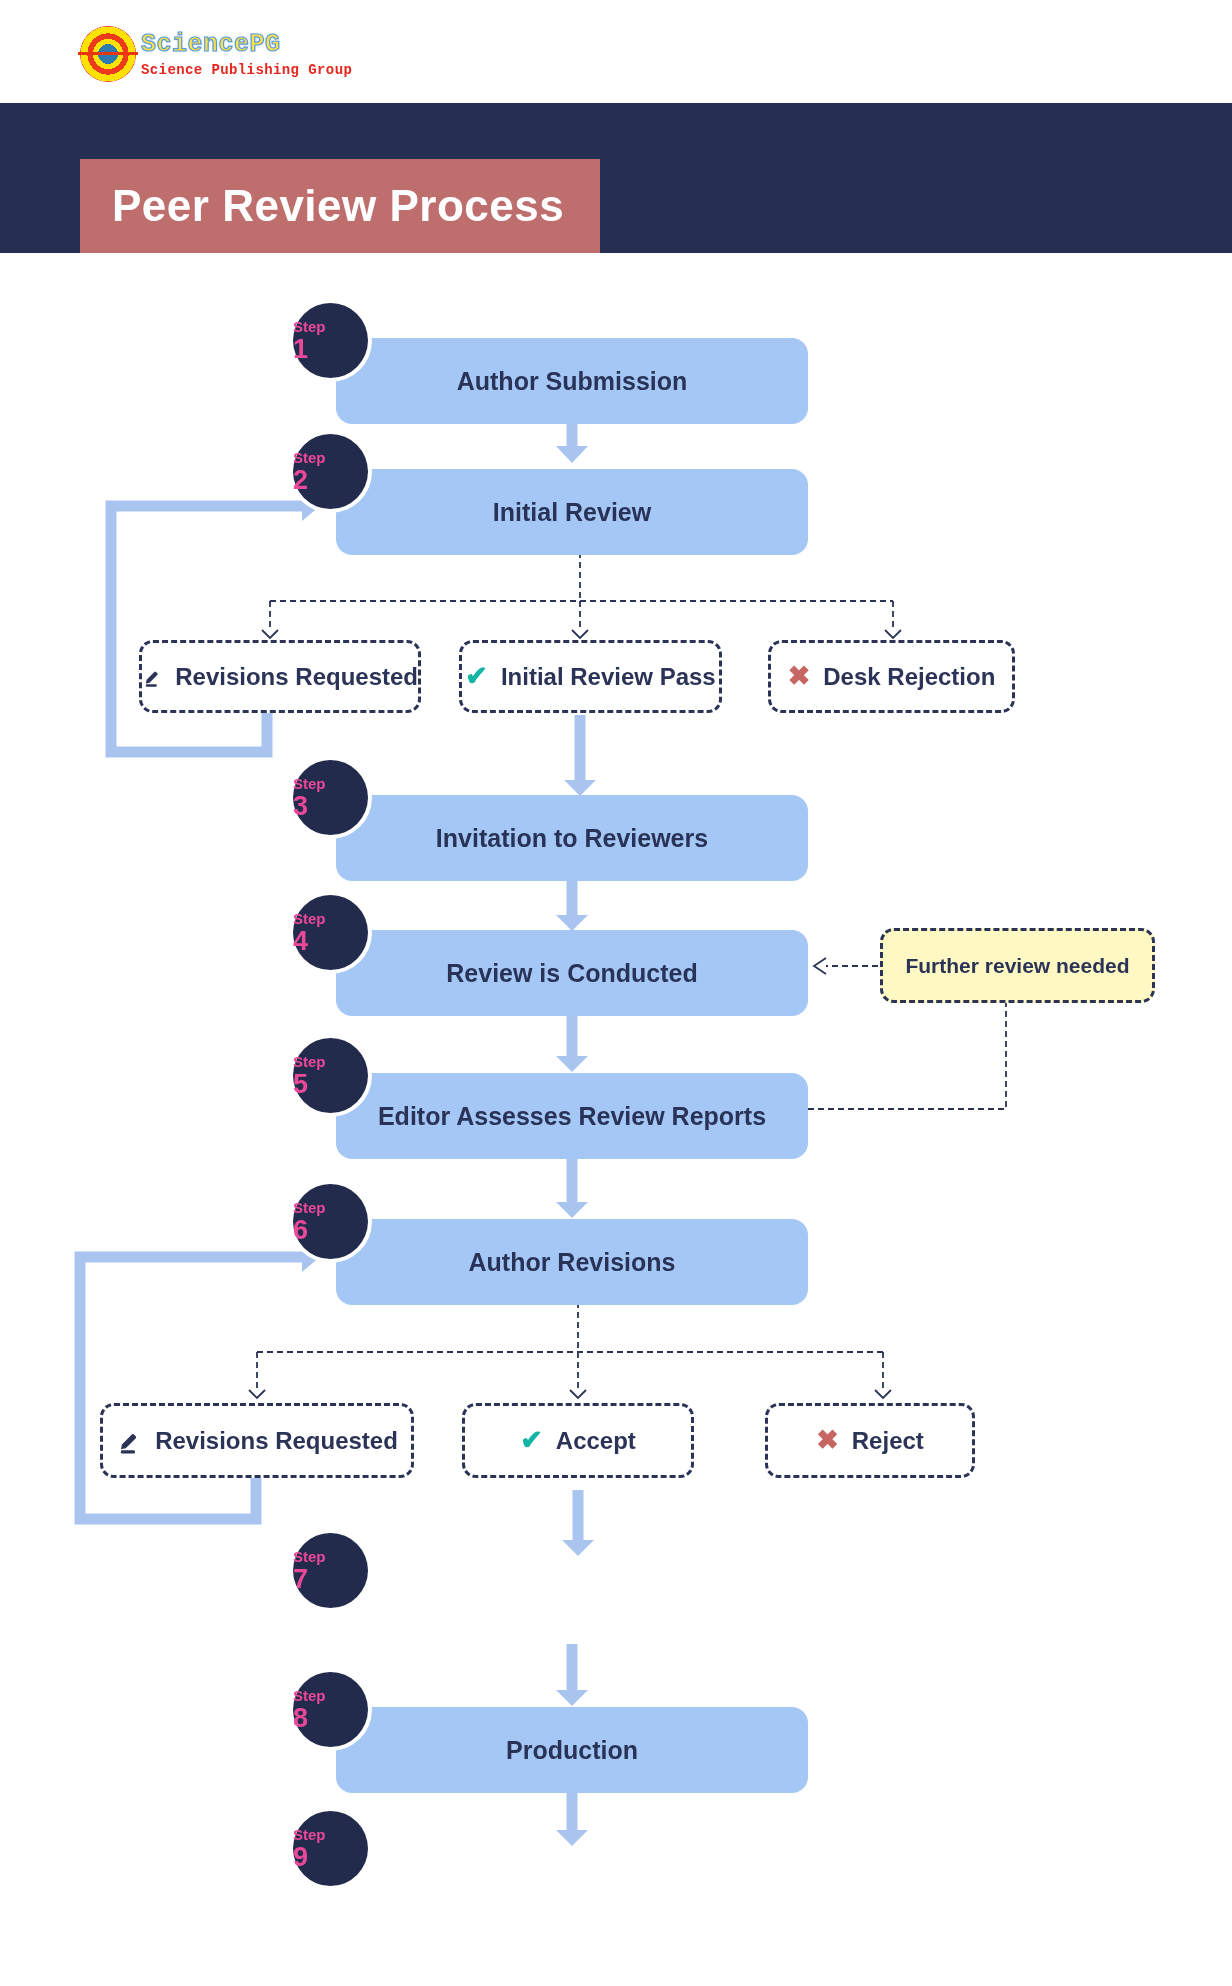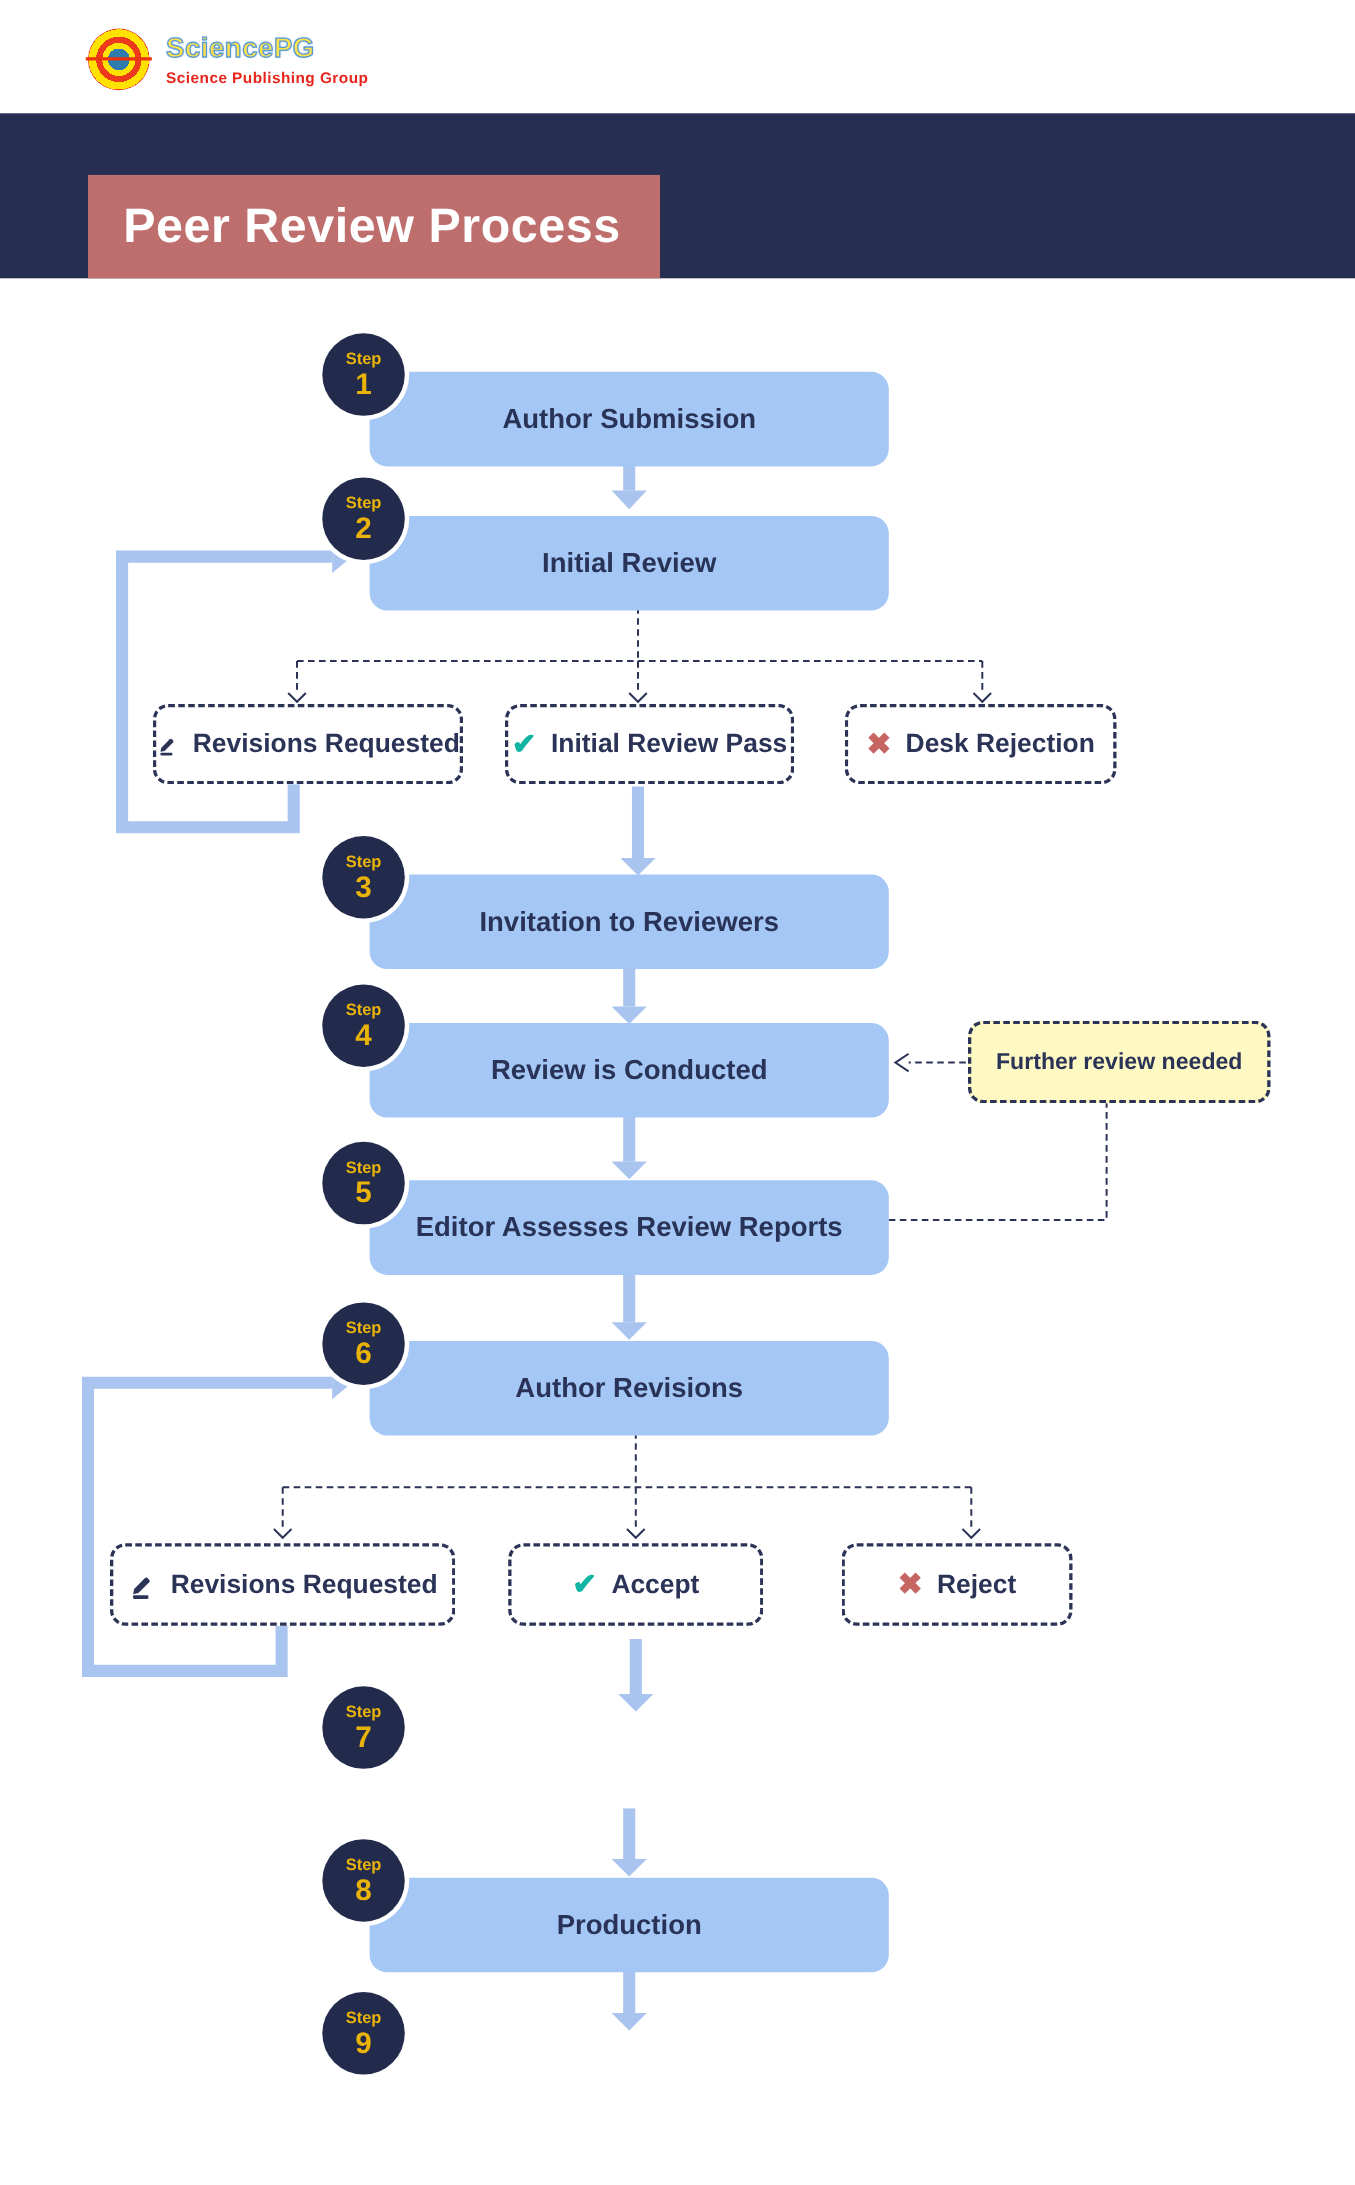--- a/index.html
+++ b/index.html
@@ -11,21 +11,21 @@
   .topbar{position:absolute;left:0;top:0;width:1232px;height:103px;background:#ffffff;}
   .logo{position:absolute;left:80px;top:26px;display:flex;align-items:center;}
   .logo-mark{
     width:56px;height:56px;border-radius:50%;
     background:radial-gradient(circle at 50% 50%,
       #2e7bb0 0 25%, #ffe200 25% 38%, #ee3a1c 38% 52%,
       #ffe200 52% 69%, #ee3a1c 69% 100%);
     position:relative;flex:0 0 auto;
   }
   .logo-mark::after{content:"";position:absolute;left:-2px;right:-2px;top:26px;height:3px;background:#e8350e;}
-  .logo-text{margin-left:15px;}
+  .logo-text{margin-left:5px;font-family:Liberation Mono, monospace;}
   .logo-name{
     font-size:25px;font-weight:bold;color:#ffe24a;letter-spacing:.5px;
     -webkit-text-stroke:1.2px #5b9bd5;text-shadow:0 0 3px #bcd8f2;
   }
   .logo-tagline{font-size:14px;font-weight:bold;color:#e6251c;margin-top:3px;letter-spacing:.4px;}
   
   .navy-band{position:absolute;left:0;top:103px;width:1232px;height:150px;background:#262e52;}
   .title-banner{
     position:absolute;left:80px;top:159px;width:520px;height:94px;background:#bf6e6e;
     display:flex;align-items:center;
@@ -36,21 +36,21 @@
   
   .connectors{position:absolute;left:0;top:0;z-index:1;}
   .step-box{
     position:absolute;left:336px;width:472px;height:86px;background:#a5c7f6;border-radius:16px;
     display:flex;align-items:center;justify-content:center;z-index:2;
   }
   .step-box span{color:#293357;font-size:25px;font-weight:bold;}
   .step-circle{
     position:absolute;left:293px;width:75px;height:75px;border-radius:50%;
     background:#232b4d;box-shadow:0 0 0 4px #ffffff;z-index:3;
-    display:flex;flex-direction:column;align-items:center;justify-content:center;color:#eab308;
+    display:flex;flex-direction:column;justify-content:center;color:#ec4899;
   }
   .step-circle .s-word{font-size:15px;font-weight:600;line-height:16px;}
   .step-circle .s-num{font-size:27px;font-weight:bold;line-height:28px;}
   .option-box{
     position:absolute;background:#ffffff;border:3px dashed #2b3357;border-radius:14px;
     display:flex;align-items:center;justify-content:center;gap:13px;z-index:2;box-sizing:border-box;
   }
   .option-box span.lbl{color:#2b3357;font-size:24px;font-weight:bold;white-space:nowrap;}
   .note-box{
     position:absolute;left:880px;top:928px;width:275px;height:75px;background:#fef9c3;

